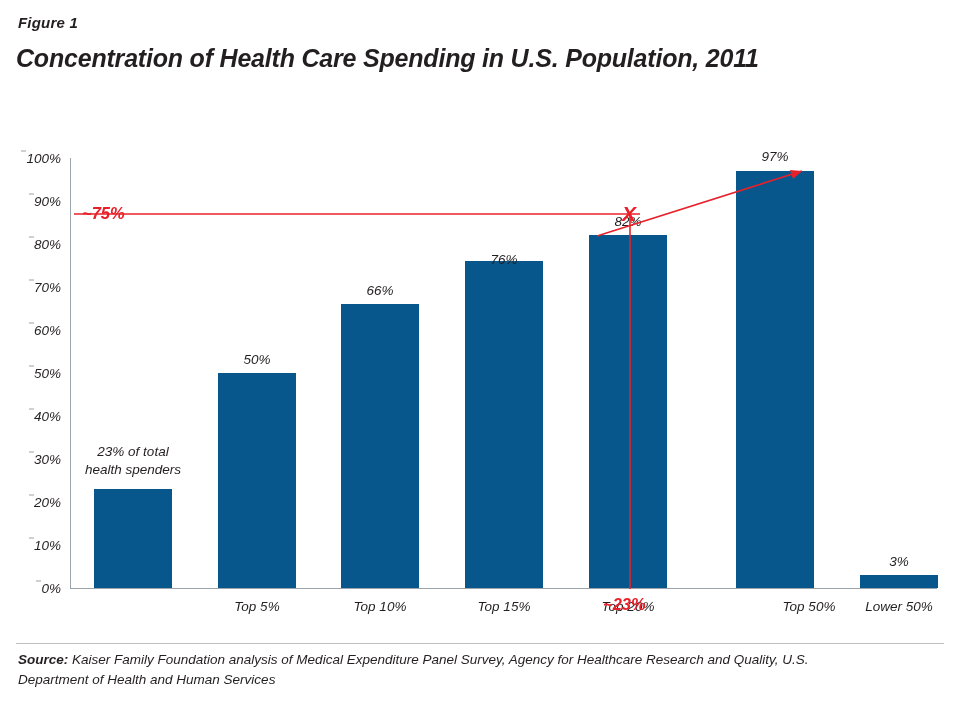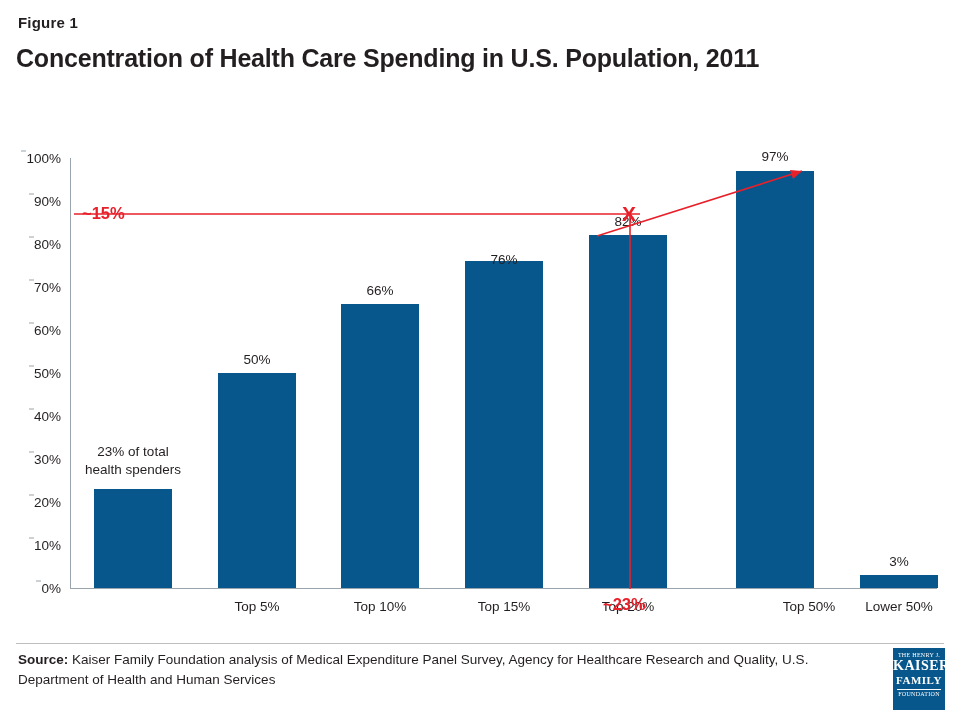--- a/index.html
+++ b/index.html
@@ -13,20 +13,21 @@
     font-family: "Liberation Sans", sans-serif;
     color: #231f20;
     overflow: hidden;
     position: relative;
   }
   .page {
     position: relative;
     width: 960px;
     height: 632px;
     box-sizing: border-box;
+    font-style: italic;
   }
   .figure-label {
     position: absolute;
     left: 18px;
     top: 14px;
     font-size: 15px;
     font-weight: bold;
     letter-spacing: 0.2px;
   }
   .title {
@@ -238,31 +239,25 @@
     <svg class="ann-svg" viewBox="0 0 960 500">
 
       <line x1="74" y1="74" x2="640" y2="74" stroke="#e8202a" stroke-width="1.6"></line>
 
       <line x1="630" y1="74" x2="630" y2="449" stroke="#e8202a" stroke-width="1.6"></line>
 
       <line x1="597" y1="96" x2="802" y2="31" stroke="#e8202a" stroke-width="1.6"></line>
       <polygon points="802,31 790,30 793,39" fill="#e8202a"></polygon>
     </svg>
 
-    <div class="ann-text" style="left:82px; top:64px;">~15%</div>
+    <div class="ann-text" style="left:82px; top:64px;">~75%</div>
     <div class="ann-text" style="left:603px; top:455px;">~23%</div>
     <div class="ann-x" style="left:622px; top:63px;">X</div>
   </div>
 
   <div class="footer-rule"></div>
 
   <div class="source">
     <b>Source:</b><span> Kaiser Family Foundation analysis of Medical Expenditure Panel Survey, Agency for Healthcare Research and Quality, U.S. Department of Health and Human Services</span>
   </div>
 
-  <div class="logo">
-    <span class="l1">THE HENRY J.</span>
-    <span class="l2">KAISER</span>
-    <span class="l3">FAMILY</span>
-    <span class="l4">FOUNDATION</span>
-  </div>
 
 </div>
 
 </body></html>

